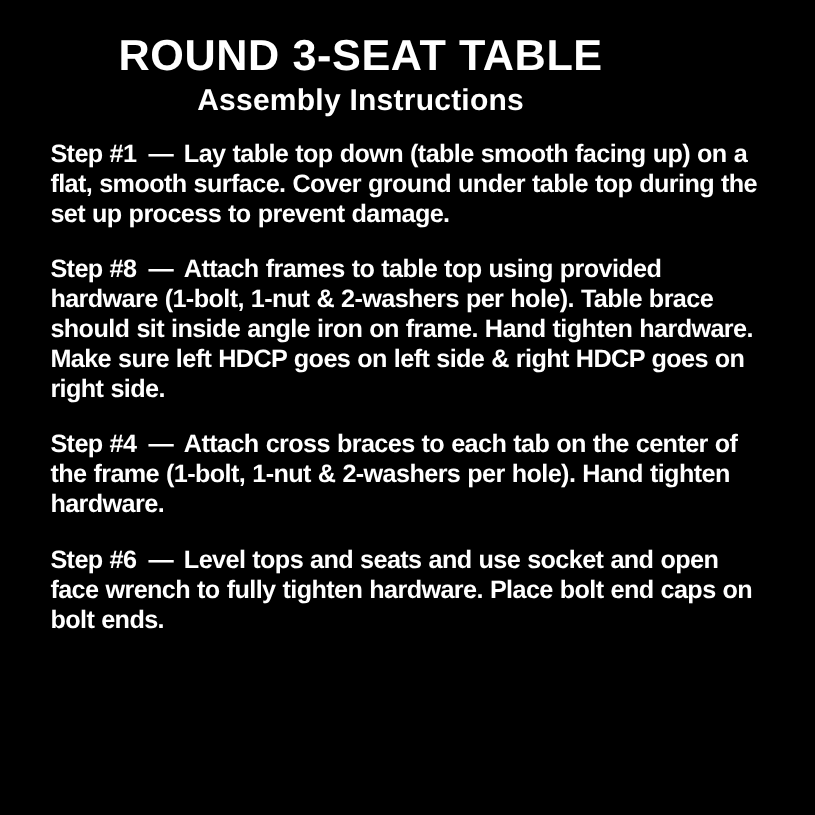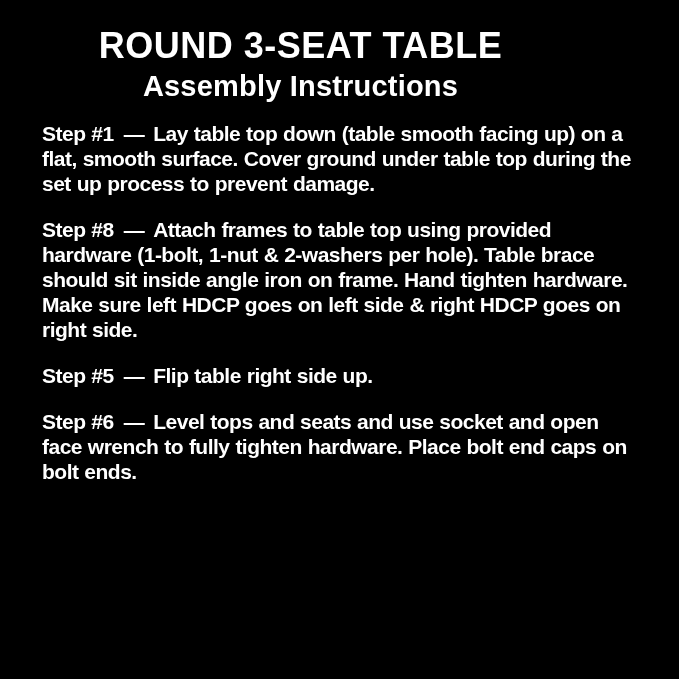--- a/index.html
+++ b/index.html
@@ -26,21 +26,21 @@
     text-align: center;
     font-size: 36px;
     font-weight: 800;
     letter-spacing: 0.5px;
     color: #ffffff;
     line-height: 1.1;
   }
   .subtitle {
     margin: 4px 0 0 0;
     text-align: center;
-    font-size: 29px;
+    font-size: 25px;
     font-weight: 800;
     letter-spacing: 0.2px;
     color: #ffffff;
     line-height: 1.15;
   }
   .steps {
     margin-top: 18px;
     width: 600px;
   }
   .step {
@@ -66,18 +66,18 @@
 <div class="page">
   <h1 class="title">ROUND 3-SEAT TABLE</h1>
   <h2 class="subtitle">Assembly Instructions</h2>
 
   <div class="steps">
     <p class="step"><span class="step-label">Step #1</span><span class="step-dash">—</span><span class="step-text">Lay table top down (table smooth facing up) on a flat, smooth surface. Cover ground under table top during the set up process to prevent damage.</span></p>
 
     <p class="step"><span class="step-label">Step #8</span><span class="step-dash">—</span><span class="step-text">Attach frames to table top using provided hardware (1-bolt, 1-nut &amp; 2-washers per hole). Table brace should sit inside angle iron on frame. Hand tighten hardware. Make sure left HDCP goes on left side &amp; right HDCP goes on right side.</span></p>
 
 
+    <p class="step"><span class="step-label">Step #4</span><span class="step-dash">—</span><span class="step-text">Attach cross braces to each tab on the center of the frame (1-bolt, 1-nut &amp; 2-washers per hole). Hand tighten hardware.</span></p>
 
-    <p class="step"><span class="step-label">Step #5</span><span class="step-dash">—</span><span class="step-text">Flip table right side up.</span></p>
 
     <p class="step"><span class="step-label">Step #6</span><span class="step-dash">—</span><span class="step-text">Level tops and seats and use socket and open face wrench to fully tighten hardware. Place bolt end caps on bolt ends.</span></p>
   </div>
 </div>
 
 </body></html>

